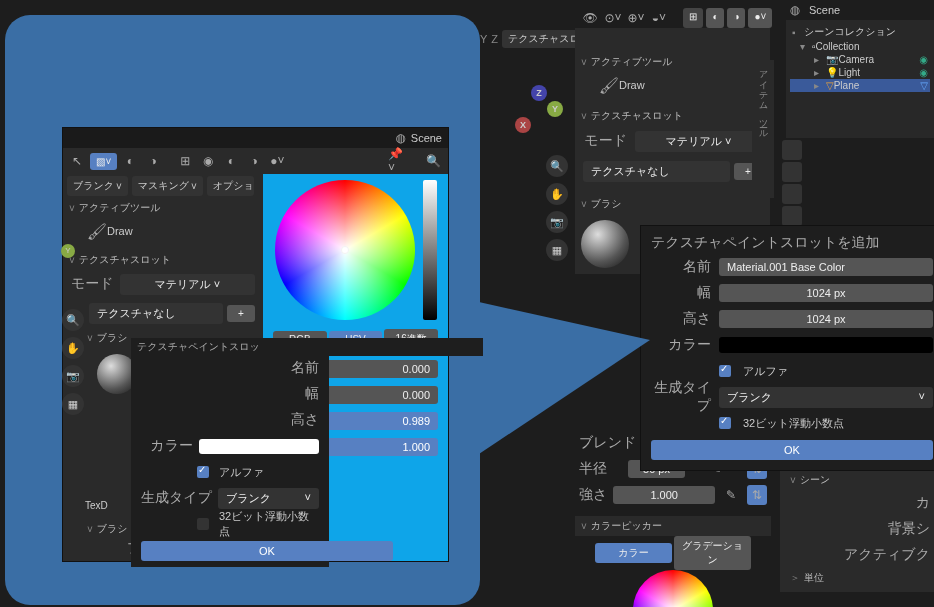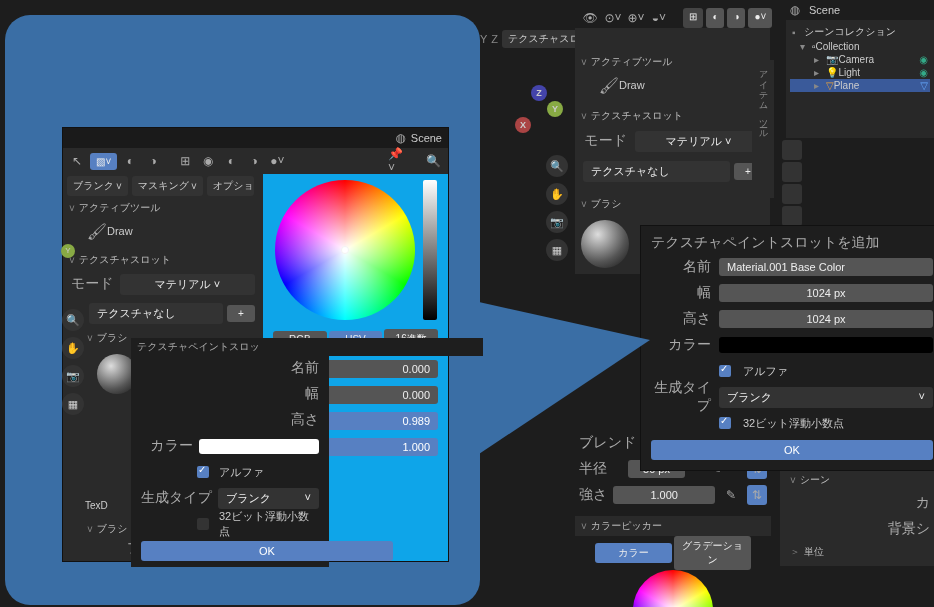--- a/index.html
+++ b/index.html
@@ -232,20 +232,23 @@
   <div class="panel-header" style="background:transparent">
       <span class="chev">˅</span>
       <span>シーン</span>
     </div>
   <div class="row" style="justify-content:flex-end">
       <span class="lbl">カ</span>
     </div>
   <div class="row" style="justify-content:flex-end">
       <span class="lbl">背景シ</span>
     </div>
+  <div class="row" style="justify-content:flex-end">
+      <span class="lbl">アクティブク</span>
+    </div>
   <div class="panel-header" style="background:transparent">
       <span class="chev">＞</span>
       <span>単位</span>
     </div>
 </div>
 <div class="ic-strip">
   <div></div>
     <div></div>
     <div></div>
     <div></div>

